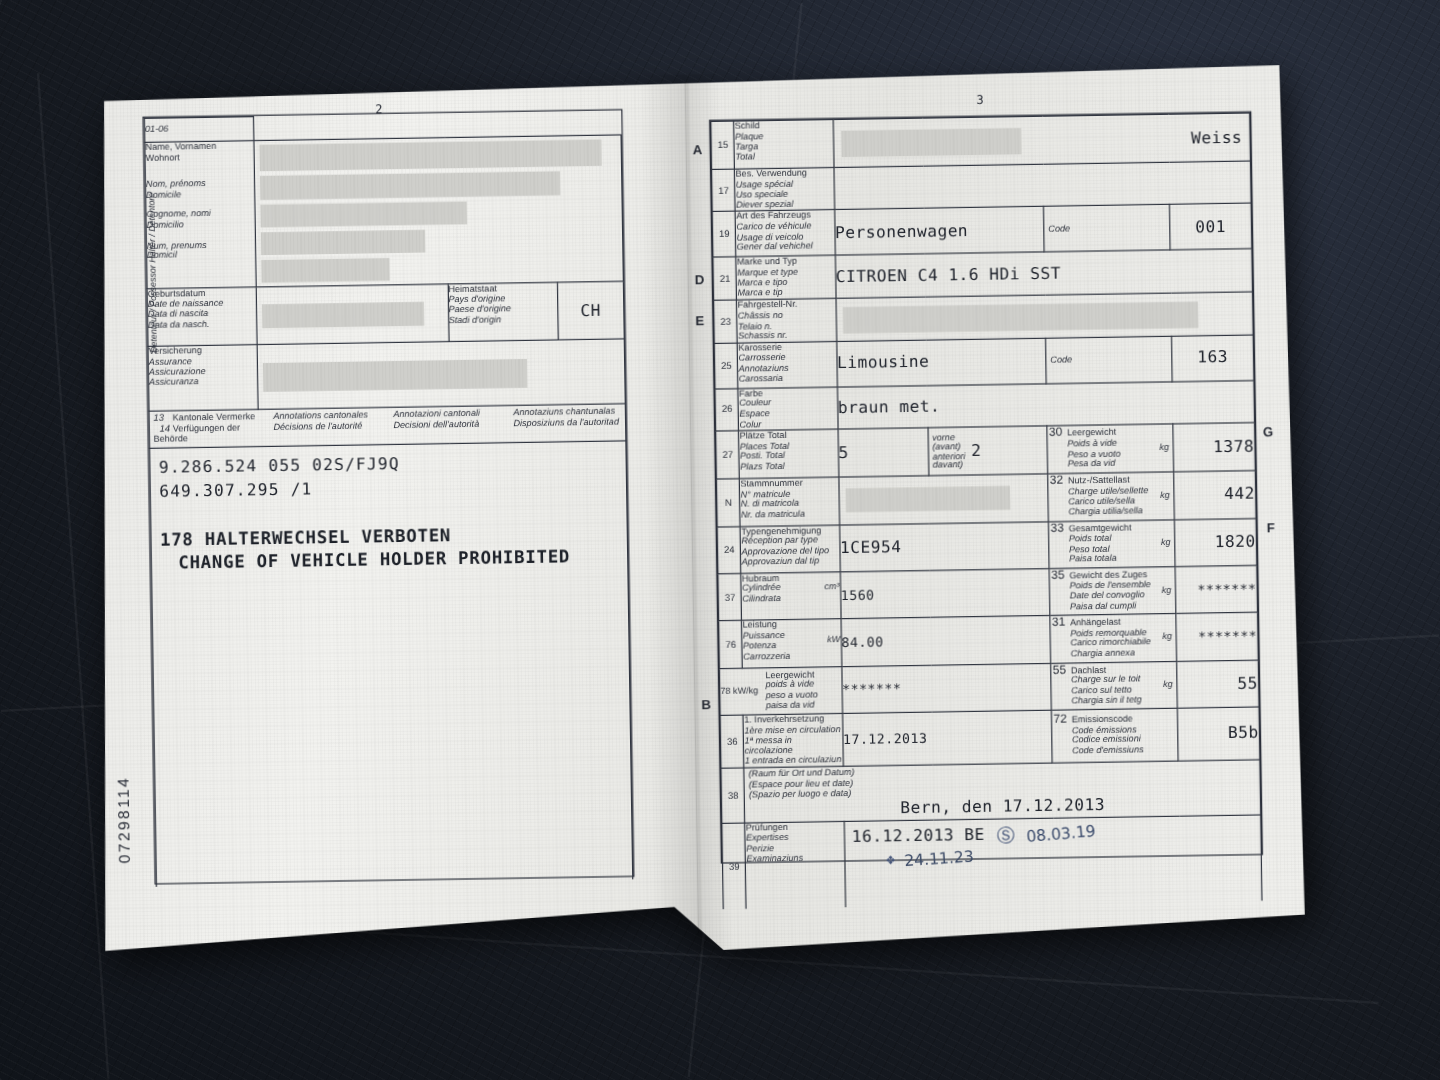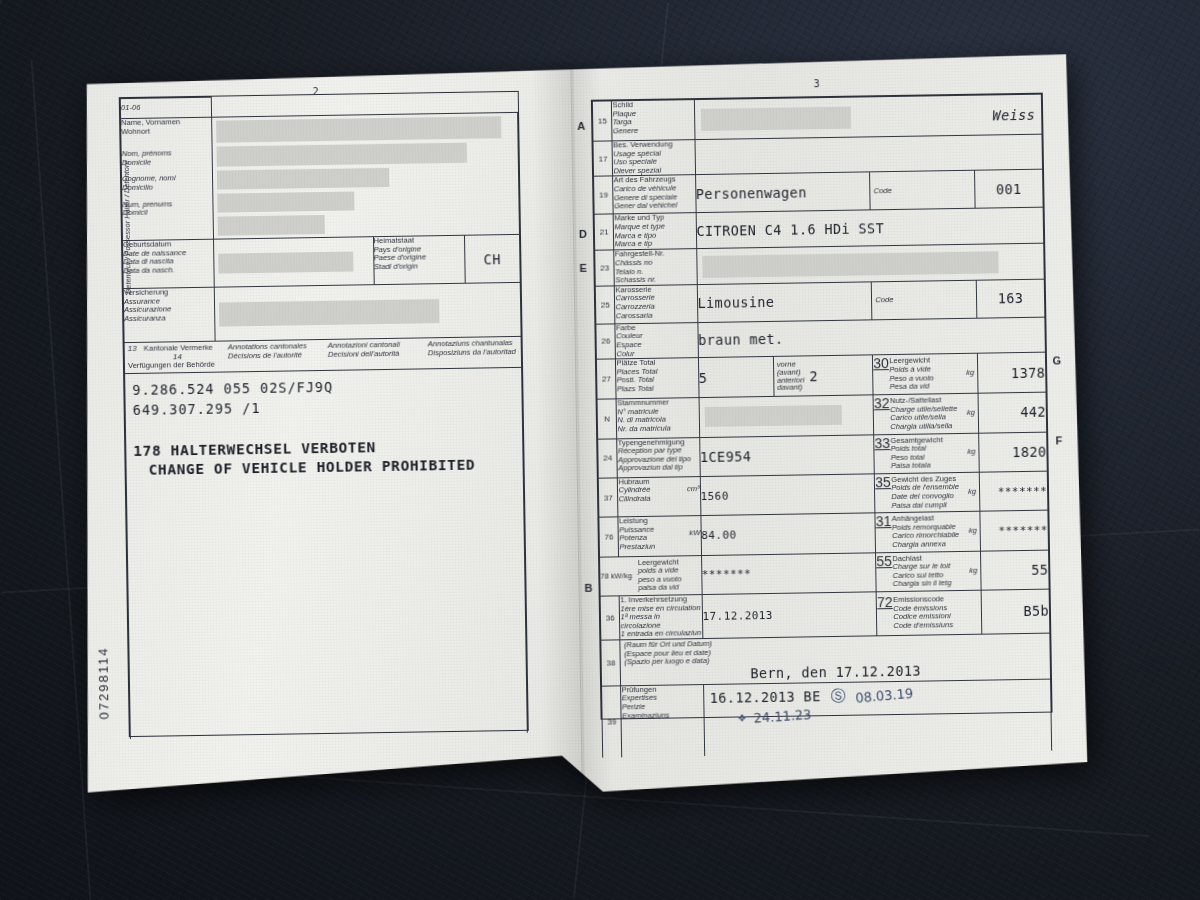--- a/index.html
+++ b/index.html
@@ -90,22 +90,22 @@
   .val.c{ text-align:center; }
   .val.r{ text-align:right; }
   .small{ font-size:11px; }
   .redact{
     background:
       repeating-linear-gradient(90deg, rgba(0,0,0,0.03) 0 1px, rgba(0,0,0,0) 1px 3px),
       #cfcfcb;
     display:block; height:100%; min-height:16px;
   }
   .sidecode{
-    font-family:"Liberation Sans", sans-serif; font-size:14px; color:#2a2e38;
-    text-align:center; width:13px;text-decoration:underline;
+    font-family:"Liberation Sans", sans-serif; font-size:10px; color:#2a2e38;
+    text-align:center; width:13px;
   }
 
   
   .leftframe{ left:38px; top:28px; width:400px; height:640px; }
   .vert-holder{
     position:absolute; left:40px; top:58px; width:18px; height:200px;
     writing-mode:vertical-rl; transform:rotate(180deg);
     font-family:"Liberation Sans", sans-serif; font-size:7.4px; font-style:italic;
     color:#2d313b; line-height:9px; text-align:center;
   }
@@ -233,21 +233,21 @@
             <td colspan="4" style="padding:0;">
               <table style="width:100%;border-collapse:collapse;">
                 <tbody>
                       <tr>
                   <td style="width:100px;border:none;padding:2px 3px;vertical-align:top;">
                     <div class="lbl" style="padding:0;">
                       <span class="num" style="display:inline-block;text-align:left;width:14px;">13</span>
                       <span class="de">Kantonale Vermerke</span>
                     </div>
                     <div class="lbl" style="padding:0;">
-                      <span class="num" style="display:inline-block;text-align:right;width:14px;margin-left:40px;">14</span>
+                      <span class="num" style="display:inline-block;text-align:right;width:14px;">14</span>
                       <span class="de">Verfügungen der Behörde</span>
                     </div>
                   </td>
                   <td style="width:100px;border:none;padding:2px 3px;vertical-align:top;">
                     <div class="lbl" style="padding:0;">Annotations cantonales</div>
                     <div class="lbl" style="padding:0;">Décisions de l'autorité</div>
                   </td>
                   <td style="width:100px;border:none;padding:2px 3px;vertical-align:top;">
                     <div class="lbl" style="padding:0;">Annotazioni cantonali</div>
                     <div class="lbl" style="padding:0;">Decisioni dell'autorità</div>
@@ -287,47 +287,47 @@
       <div class="frame" style="left:16px;top:38px;width:452px;height:620px;">
         <table class="t">
 
           <tbody>
               <tr>
             <td class="num">15</td>
             <td class="lbl" style="width:64px;vertical-align:top;height:40px;">
               <div class="de">Schild</div>
               <div>Plaque</div>
               <div>Targa</div>
-              <div>Genere</div>
+              <div>Total</div>
             </td>
             <td colspan="4">
               <div style="display:flex;align-items:center;justify-content:space-between;padding:2px 6px;">
                 <span class="redact" style="height:22px;width:150px;"></span>
-                <span class="val" style="padding:0;font-style:italic;">Weiss</span>
+                <span class="val" style="padding:0;">Weiss</span>
               </div>
             </td>
           </tr>
 
           <tr>
             <td class="num">17</td>
             <td class="lbl" style="vertical-align:top;height:34px;">
               <div class="de">Bes. Verwendung</div>
               <div>Usage spécial</div>
               <div>Uso speciale</div>
               <div>Diever spezial</div>
             </td>
             <td colspan="4" class="val"></td>
           </tr>
 
           <tr>
             <td class="num">19</td>
             <td class="lbl" style="vertical-align:top;height:38px;">
               <div class="de">Art des Fahrzeugs</div>
               <div>Carico de véhicule</div>
-              <div>Genere di speciale</div>
+              <div>Usage di veicolo</div>
               <div>Gener dal vehichel</div>
             </td>
             <td colspan="2" class="val">Personenwagen</td>
             <td style="width:44px;padding:0;">
               <div class="lbl" style="text-align:left;">Code</div>
             </td>
             <td class="val c" style="width:56px;">001</td>
           </tr>
 
           <tr>
@@ -354,21 +354,21 @@
                     <div class="redact" style="height:22px;width:88%;"></div>
                   </div>
             </td>
           </tr>
 
           <tr>
             <td class="num">25</td>
             <td class="lbl" style="vertical-align:top;height:38px;">
               <div class="de">Karosserie</div>
               <div>Carrosserie</div>
-              <div>Carrozzeria</div>
+              <div>Annotaziuns</div>
               <div>Carossaria</div>
             </td>
             <td colspan="2" class="val">Limousine</td>
             <td style="padding:0;">
               <div class="lbl" style="text-align:left;">Code</div>
             </td>
             <td class="val c">163</td>
           </tr>
 
           <tr>
@@ -493,21 +493,21 @@
           </tr>
 
           <tr>
             <td class="num">76</td>
             <td class="lbl" style="vertical-align:top;height:38px;">
               <div style="display:flex;justify-content:space-between;">
                 <div>
                   <div class="de">Leistung</div>
                   <div>Puissance</div>
                   <div>Potenza</div>
-                  <div>Prestaziun</div>
+                  <div>Carrozzeria</div>
                 </div>
                 <div style="align-self:center;">kW</div>
               </div>
             </td>
             <td colspan="2" class="val small">84.00</td>
             <td style="padding:0;">
               <div style="display:flex;align-items:flex-start;">
                 <span class="sidecode">31</span>
                 <div class="lbl" style="flex:1;">
                   <div class="de">Anhängelast</div>

